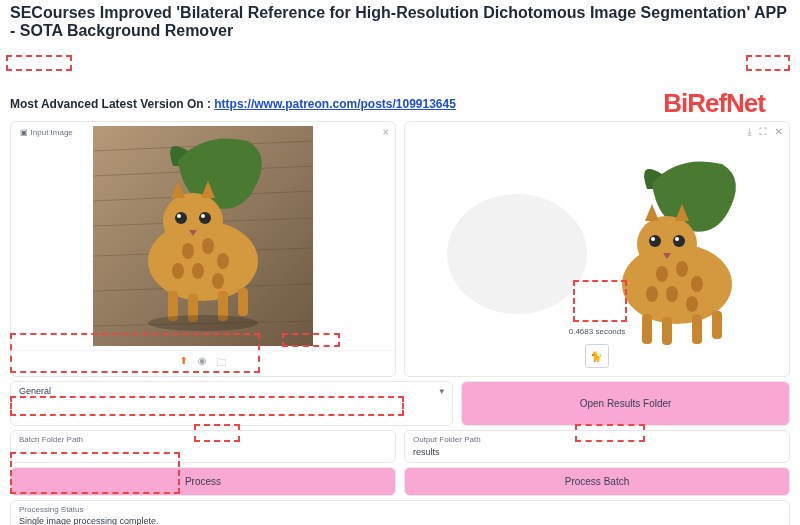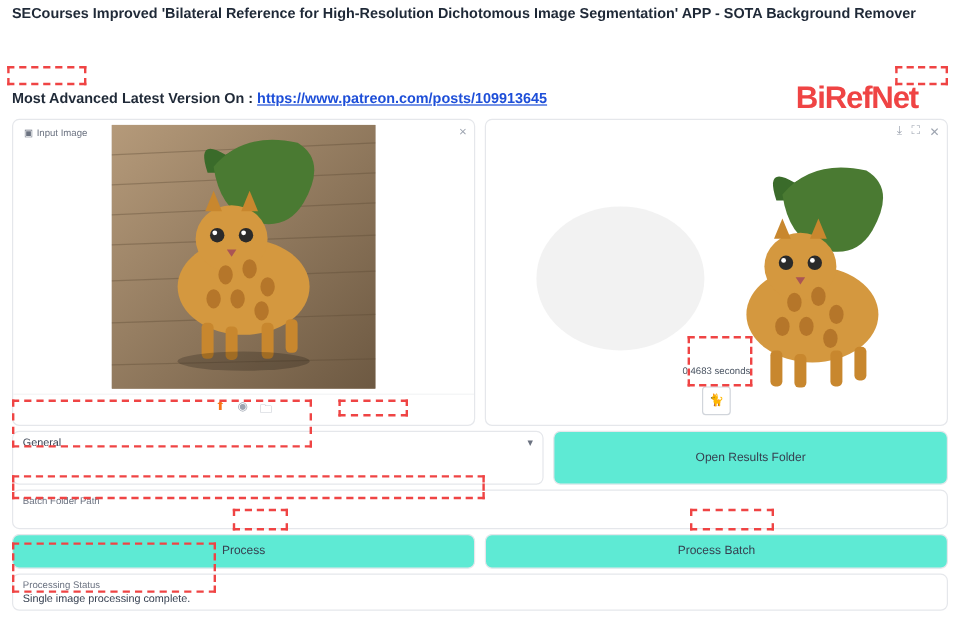--- a/index.html
+++ b/index.html
@@ -1,18 +1,18 @@
 <!DOCTYPE html>
 <html><head>
 <meta charset="utf-8">
 <style>
   * { box-sizing: border-box; margin: 0; padding: 0; }
   body { font-family: -apple-system, BlinkMacSystemFont, 'Segoe UI', Arial, sans-serif; background: #fff; width: 800px; height: 525px; overflow: hidden; font-size: 10px; color: #374151; }
   .header { padding: 4px 10px 2px 10px; }
-  .title { font-size: 12px; font-weight: 600; color: #1f2937; }
+  .title { font-size: 16px; font-weight: 600; color: #1f2937; }
   .subtitle-row { display: flex; align-items: center; justify-content: space-between; padding-right: 25px; margin-top: 48px; }
   .subtitle { font-size: 12px; color: #1f2937; font-weight: 600; }
   .subtitle a { color: #1d4ed8; text-decoration: underline; }
   .brand { color: #ef4444; font-weight: 700; font-size: 26px; letter-spacing: -1px; }
   .main { display: flex; gap: 8px; padding: 0 10px; }
   .col { flex: 1; position: relative; }
   .input-panel, .output-panel { position: relative; border: 1px solid #e5e7eb; border-radius: 6px; background: #fff; height: 256px; display: flex; flex-direction: column; }
   .panel-label { position: absolute; top: 4px; left: 4px; background: #fff; padding: 2px 5px; font-size: 8px; color: #6b7280; display: flex; align-items: center; gap: 3px; z-index: 2; }
   .panel-close { position: absolute; top: 4px; right: 6px; color: #9ca3af; font-size: 11px; cursor: pointer; z-index: 2; }
   .img-holder { flex: 1; display: flex; justify-content: center; align-items: center; padding: 6px; overflow: hidden; }
@@ -24,21 +24,21 @@
   .out-toolbar { position: absolute; top: 4px; right: 6px; display: flex; gap: 8px; color: #9ca3af; font-size: 10px; z-index: 2; }
   .timing { position: absolute; bottom: 40px; left: 50%; transform: translateX(-50%); font-size: 8px; color: #4b5563; }
   .out-thumb { position: absolute; bottom: 8px; left: 50%; transform: translateX(-50%); width: 24px; height: 24px; border: 1px solid #d1d5db; border-radius: 3px; display: flex; align-items: center; justify-content: center; }
   .row { display: flex; gap: 8px; padding: 4px 10px 0 10px; }
   .field { flex: 1; border: 1px solid #e5e7eb; border-radius: 6px; padding: 4px 8px 4px 8px; background: #fff; position: relative; }
   .field-label { font-size: 8px; color: #6b7280; display: block; margin-bottom: 2px; }
   .field-input { border: none; outline: none; width: 100%; font-size: 9px; color: #9ca3af; background: transparent; padding: 1px 0; }
   .field-value { font-size: 9px; color: #374151; }
   .select-field { display: flex; align-items: flex-end; justify-content: space-between; }
   .caret { color: #6b7280; font-size: 9px; }
-  .btn { flex: 1; border: 1px solid #e5e7eb; border-radius: 6px; background: #5eead4; padding: 8px 0; text-align: center; font-size: 10px; color: #374151; cursor: pointer; }
+  .btn { flex: 1; border: 1px solid #e5e7eb; border-radius: 6px; background: #f9a8d4; padding: 8px 0; text-align: center; font-size: 10px; color: #374151; cursor: pointer; }
   .btn-tall { padding: 16px 0; }
   .note { position: absolute; top: 3px; left: 68px; font-size: 8px; color: #ef4444; line-height: 1.1; width: 130px; }
   .hl-input-label { position:absolute; top:55px; left:6px; width:66px; height:16px; border:2px dashed #ef4444; z-index:5; pointer-events:none;}
   .hl-out-toolbar { position:absolute; top:55px; right:10px; width:44px; height:16px; border:2px dashed #ef4444; z-index:5; pointer-events:none;}
   .hl-timing { position:absolute; top:280px; left:573px; width:54px; height:42px; border:2px dashed #ef4444; z-index:5; pointer-events:none;}
   .hl-res { position:absolute; top:333px; left:10px; width:250px; height:40px; border:2px dashed #ef4444; z-index:5; pointer-events:none;}
   .hl-weights { position:absolute; top:333px; left:282px; width:58px; height:14px; border:2px dashed #ef4444; z-index:5; pointer-events:none;}
   .hl-batch { position:absolute; top:396px; left:10px; width:394px; height:20px; border:2px dashed #ef4444; z-index:5; pointer-events:none;}
   .hl-process { position:absolute; top:424px; left:194px; width:46px; height:18px; border:2px dashed #ef4444; z-index:5; pointer-events:none;}
   .hl-process-batch { position:absolute; top:424px; left:575px; width:70px; height:18px; border:2px dashed #ef4444; z-index:5; pointer-events:none;}
@@ -170,20 +170,24 @@
     </div>
   </div>
   <button class="btn btn-tall" style="flex:1">Open Results Folder</button>
 </div>
 
 <div class="row">
   <div class="field">
     <span class="field-label">Batch Folder Path</span>
     <input class="field-input" value="" style="">
   </div>
+  <div class="field">
+    <span class="field-label">Output Folder Path</span>
+    <input class="field-input" style="color: rgb(55, 65, 81);" value="results">
+  </div>
 </div>
 
 <div class="row">
   <button class="btn">Process</button>
   <button class="btn">Process Batch</button>
 </div>
 
 <div class="row">
   <div class="field">
     <span class="field-label">Processing Status</span>

